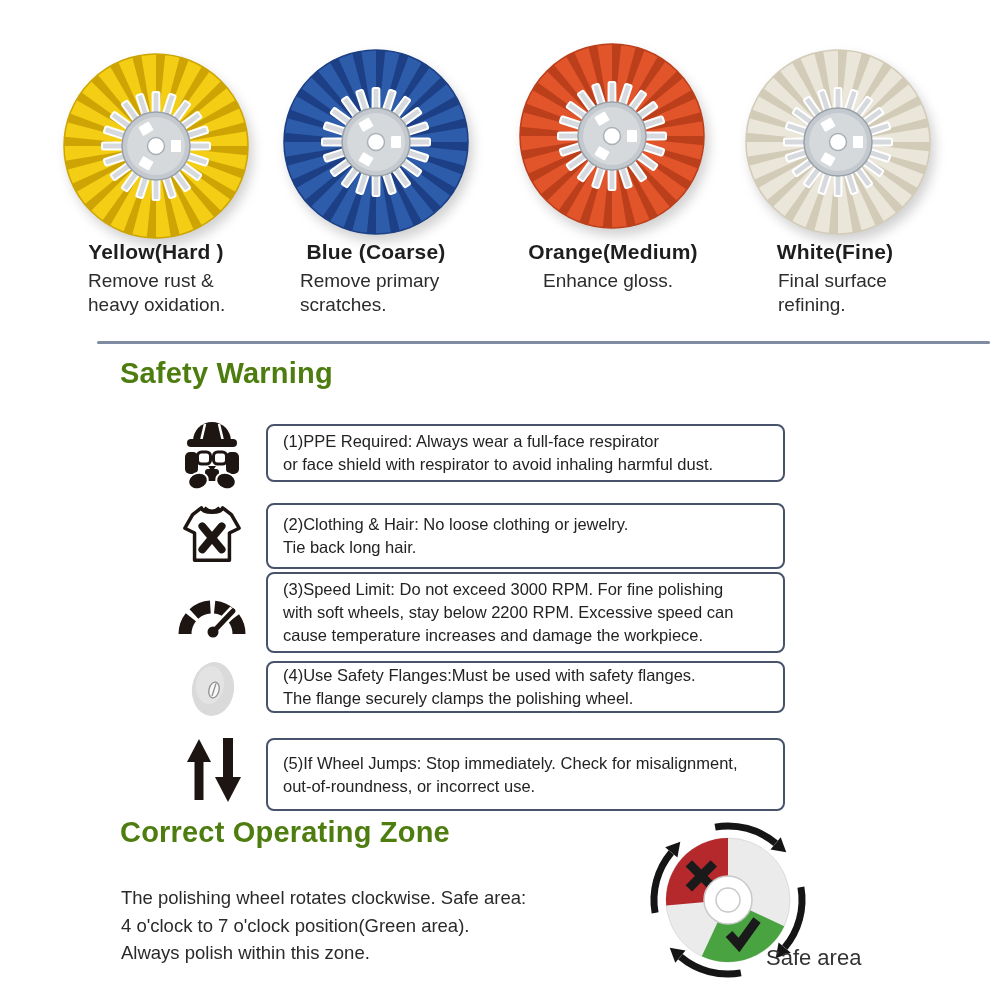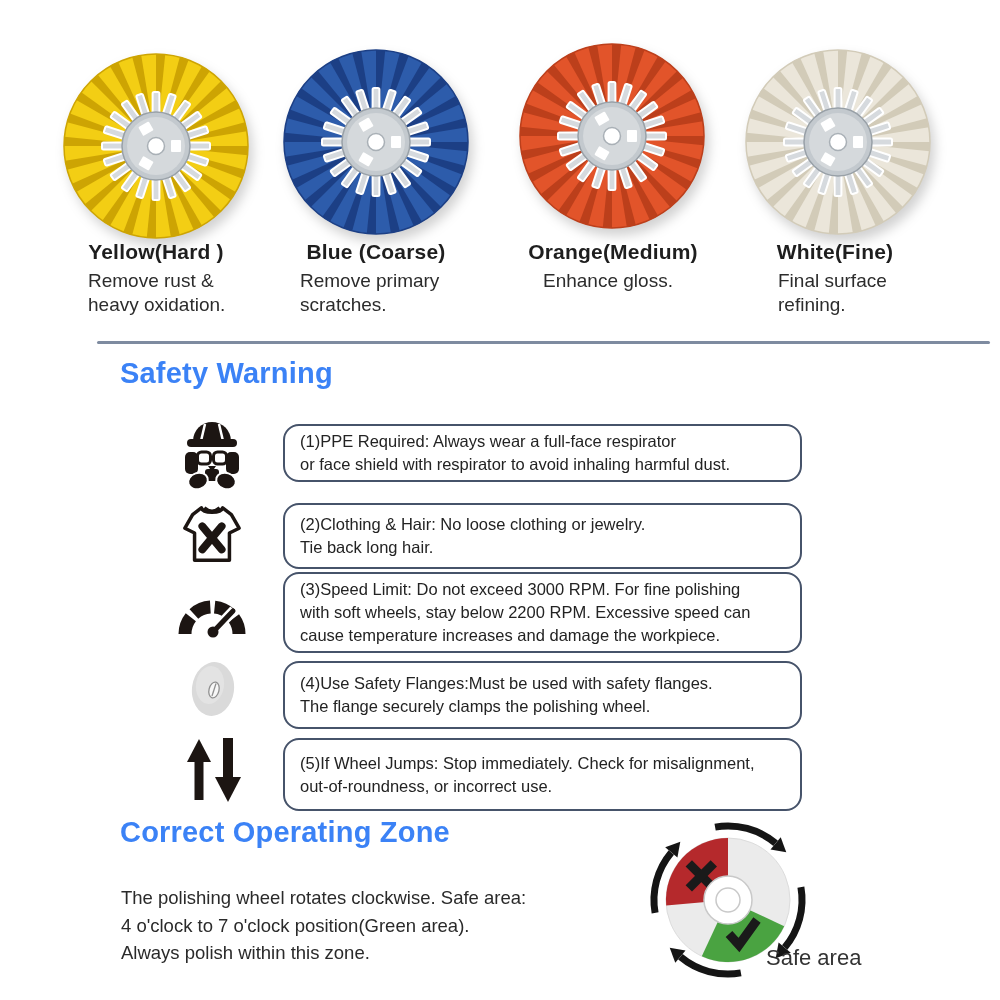--- a/index.html
+++ b/index.html
@@ -4,24 +4,24 @@
 <style>
   html,body{margin:0;padding:0;background:#fff;}
   .canvas{position:relative;width:1000px;height:1000px;background:#fff;overflow:hidden;
           font-family:"Liberation Sans","DejaVu Sans",sans-serif;color:#232323;}
   .abs{position:absolute;}
   svg.wheel{position:absolute;width:200px;height:200px;filter:drop-shadow(4px 7px 6px rgba(0,0,0,.18));}
   .wheel-name{position:absolute;top:240px;width:200px;text-align:center;
               font-size:21px;font-weight:bold;color:#1e1e1e;letter-spacing:.2px;}
   .wheel-desc{position:absolute;top:269px;font-size:19px;line-height:24px;color:#2c2c2c;white-space:pre-line;}
   .divider{position:absolute;left:97px;top:341px;width:893px;height:3px;border-radius:2px;}
-  .h-title{position:absolute;font-size:29px;font-weight:bold;color:#3b82f6;letter-spacing:.2px;}
+  .h-title{position:absolute;font-size:29px;font-weight:bold;color:#4d7c0f;letter-spacing:.2px;}
   .warn-icon{position:absolute;}
-  .warn-box{position:absolute;left:283px;width:519px;box-sizing:border-box;
-            border:2px solid #46536a;border-radius:16px;background:#fff;
+  .warn-box{position:absolute;left:266px;width:519px;box-sizing:border-box;
+            border:2px solid #46536a;border-radius:8px;background:#fff;
             display:flex;align-items:center;padding:4px 12px 4px 15px;
             font-size:16.5px;line-height:23px;color:#232323;white-space:pre-line;}
   .zone-desc{position:absolute;left:121px;top:884px;font-size:18.5px;line-height:27.5px;
              color:#2a2a2a;white-space:pre-line;}
   .safe-area{position:absolute;left:766px;top:945px;font-size:22px;color:#333;}
 </style>
 </head>
 <body>
 
 <div class="canvas">
@@ -481,21 +481,21 @@
   <div class="warn-box" style="top:572px;height:81px">(3)Speed Limit: Do not exceed 3000 RPM. For fine polishing
 with soft wheels, stay below 2200 RPM. Excessive speed can
 cause temperature increases and damage the workpiece.</div>
 
   <svg class="warn-icon" style="left:190px;top:660px" width="46" height="58" viewBox="0 0 46 58">
     <ellipse cx="23" cy="29" rx="21" ry="27" transform="rotate(8 23 29)" fill="#dadada"></ellipse>
     <ellipse cx="20" cy="25" rx="14" ry="19" transform="rotate(8 20 25)" fill="#e3e3e3"></ellipse>
     <ellipse cx="24" cy="30" rx="5" ry="8" transform="rotate(14 24 30)" fill="#f7f7f7" stroke="#8f8f8f" stroke-width="1.3"></ellipse>
     <line x1="26" y1="23.5" x2="22" y2="36" stroke="#8f8f8f" stroke-width="1.3"></line>
   </svg>
-  <div class="warn-box" style="top:661px;height:68px">(4)Use Safety Flanges:Must be used with safety flanges.
+  <div class="warn-box" style="top:661px;height:52px">(4)Use Safety Flanges:Must be used with safety flanges.
 The flange securely clamps the polishing wheel.</div>
 
   <svg class="warn-icon" style="left:184px;top:736px" width="60" height="68" viewBox="0 0 60 68">
     <polygon points="3,26 15,3 27,26" fill="#1c1512"></polygon>
     <rect x="10.5" y="24" width="9" height="40" fill="#1c1512"></rect>
     <rect x="39" y="2" width="10" height="41" fill="#1c1512"></rect>
     <polygon points="31,41 44,66 57,41" fill="#1c1512"></polygon>
   </svg>
   <div class="warn-box" style="top:738px;height:73px">(5)If Wheel Jumps: Stop immediately. Check for misalignment,
 out-of-roundness, or incorrect use.</div>

